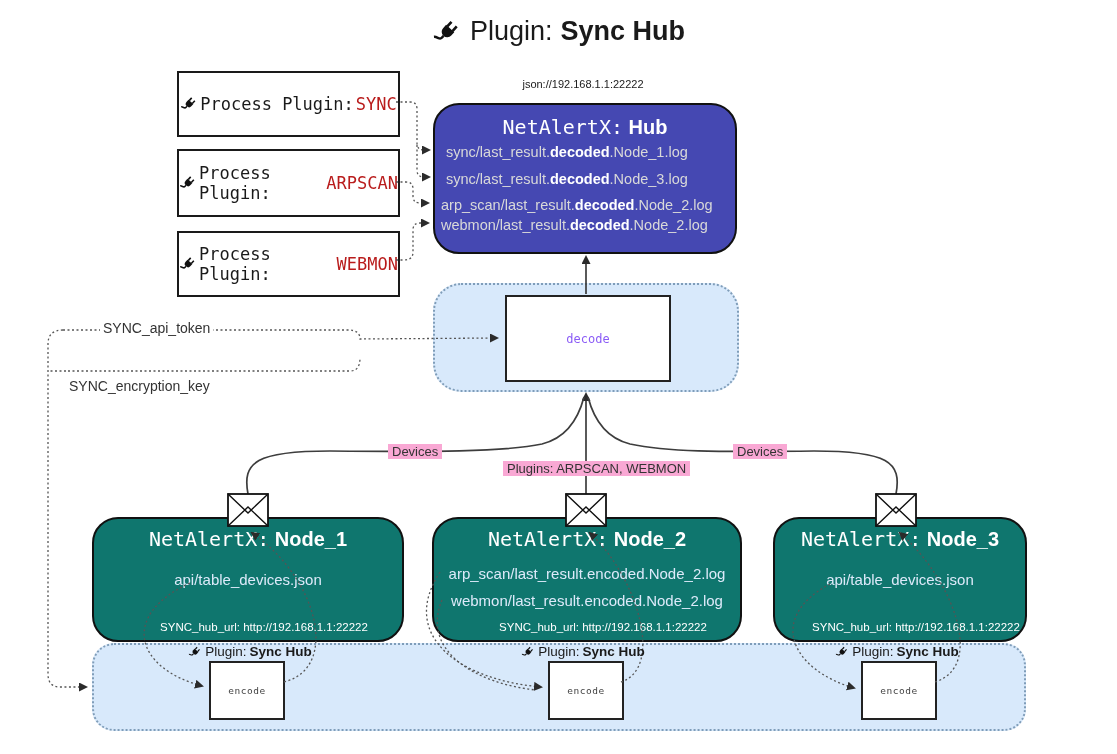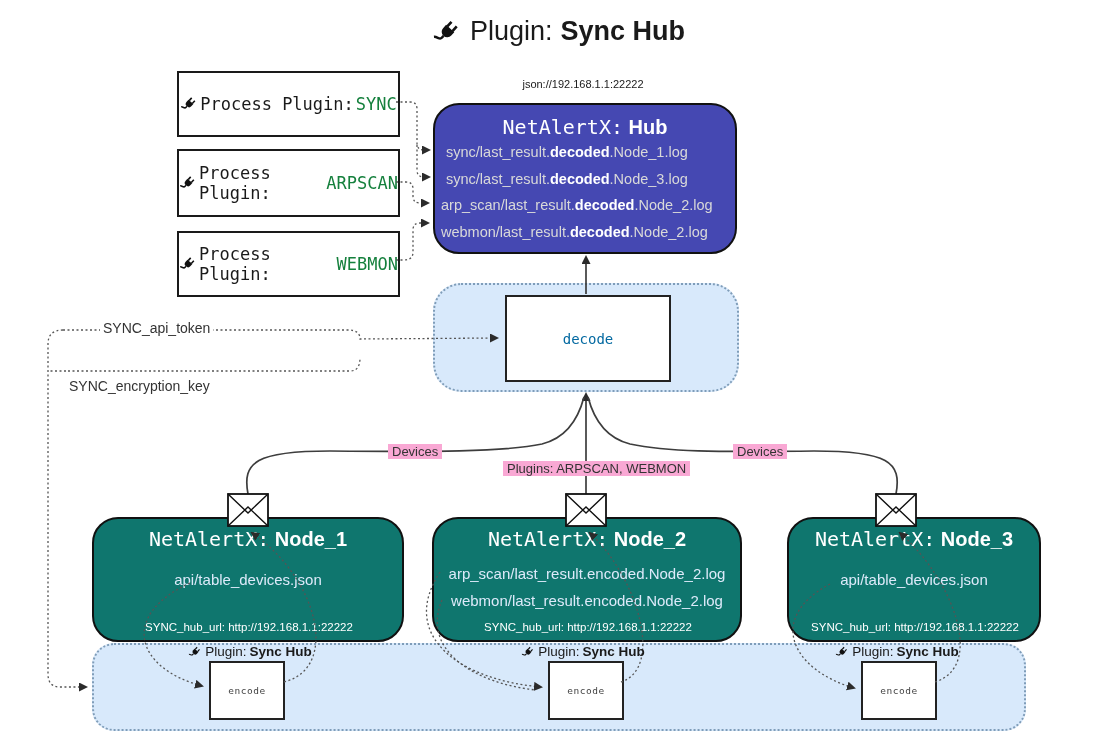--- a/index.html
+++ b/index.html
@@ -10,46 +10,46 @@
 
   
   .title-row{left:0;top:16px;width:100%;display:flex;justify-content:center;align-items:center;gap:8px;z-index:2;}
   .title-row .t-prefix{font-size:27px;color:#1a1a1a;}
   .title-row .t-bold{font-size:27px;font-weight:bold;color:#1a1a1a;}
 
   
   .pbox{width:219px;background:#fff;border:2px solid #1a1a1a;z-index:3;
         display:flex;flex-direction:row;justify-content:center;align-items:center;gap:2px;}
   .pbox .l1{display:flex;align-items:center;gap:2px;font-size:17px;color:#1a1a1a;}
-  .pbox .l2{font-size:17px;color:#15803d;}
+  .pbox .l2{font-size:17px;color:#b91c1c;}
 
   
   .hub{left:433px;top:103px;width:300px;height:147px;background:#4548B2;border:2.5px solid #111;
        border-radius:26px;z-index:3;}
   .hub-title{position:absolute;left:0;top:10px;width:100%;text-align:center;font-size:20px;color:#fff;}
   .hub-title .bold{font-family:"Liberation Sans","DejaVu Sans",sans-serif;font-weight:bold;}
   .hub-line{position:absolute;left:11px;height:18px;line-height:18px;font-size:14.5px;color:#d9d9d9;white-space:nowrap;}
   .hub-line b{color:#ffffff;}
   .hub-url{left:433px;top:78px;width:300px;text-align:center;font-size:11px;color:#1a1a1a;z-index:3;}
 
   
   .band{background:#D8E9FB;border:2px dotted #7F9DB9;z-index:1;}
   .decode-band{left:433px;top:283px;width:302px;height:105px;border-radius:28px;}
   .bottom-band{left:92px;top:643px;width:930px;height:84px;border-radius:22px;}
 
   .wbox{background:#fff;border:2px solid #222;z-index:4;display:flex;align-items:center;justify-content:center;}
-  .decode-box{left:505px;top:295px;width:162px;height:83px;font-size:14px;color:#0369a1;}
+  .decode-box{left:505px;top:295px;width:162px;height:83px;font-size:12px;color:#8b5cf6;}
   .encode-box{width:72px;height:55px;font-size:9.5px;color:#444;letter-spacing:.5px;}
 
   
   .node{height:121px;background:#0f766e;border:2.5px solid #111;border-radius:26px;z-index:3;}
   .node-title{position:absolute;left:0;width:100%;top:8px;text-align:center;font-size:20px;color:#fff;white-space:nowrap;}
   .node-title .bold{font-family:"Liberation Sans","DejaVu Sans",sans-serif;font-weight:bold;}
   .node-file{position:absolute;left:0;width:100%;text-align:center;font-size:15px;color:#ddeafa;white-space:nowrap;}
-  .node-url{position:absolute;left:1px;width:100%;bottom:7px;text-align:center;font-size:11.5px;color:#fff;}
+  .node-url{position:absolute;left:16px;width:100%;bottom:7px;text-align:center;font-size:11.5px;color:#fff;}
 
   
   .line-label{background:#f9a8d4;padding:0 4px;font-size:13px;color:#333;z-index:6;white-space:nowrap;}
   .key-label{background:#fff;padding:0 3px;font-size:14px;color:#333;z-index:6;white-space:nowrap;}
 
   
   .band-label{display:flex;align-items:center;justify-content:center;gap:3px;font-size:13.5px;color:#1a1a1a;z-index:6;white-space:nowrap;}
   .band-label .bold{font-weight:bold;}
 
   .envelope{z-index:7;}
@@ -120,21 +120,21 @@
 
   <div class="abs hub-url">json://192.168.1.1:22222</div>
   <div class="abs hub">
     <div class="hub-title">
       <span class="mono">NetAlertX:</span>
       <span class="bold">Hub</span>
     </div>
     <div class="hub-line" style="top:38px;"><span>sync/last_result.</span><b>decoded</b><span>.Node_1.log</span></div>
     <div class="hub-line" style="top:65px;"><span>sync/last_result.</span><b>decoded</b><span>.Node_3.log</span></div>
     <div class="hub-line" style="top:91px;left:6px;"><span>arp_scan/last_result.</span><b>decoded</b><span>.Node_2.log</span></div>
-    <div class="hub-line" style="top:118px;left:6px;"><span>webmon/last_result.</span><b>decoded</b><span>.Node_2.log</span></div>
+    <div class="hub-line" style="top:111px;left:6px;"><span>webmon/last_result.</span><b>decoded</b><span>.Node_2.log</span></div>
   </div>
 
   <div class="abs wbox decode-box mono">decode</div>
 
   <div class="abs key-label" style="left:100px;top:320px;">SYNC_api_token</div>
   <div class="abs key-label" style="left:66px;top:378px;">SYNC_encryption_key</div>
 
   <div class="abs line-label" style="left:388px;top:444px;">Devices</div>
   <div class="abs line-label" style="left:503px;top:461px;">Plugins: ARPSCAN, WEBMON</div>
   <div class="abs line-label" style="left:733px;top:444px;">Devices</div>
@@ -145,21 +145,21 @@
     <div class="node-url">SYNC_hub_url: http://192.168.1.1:22222</div>
   </div>
 
   <div class="abs node" style="left:432px;top:517px;width:306px;">
     <div class="node-title"><span class="mono">NetAlertX:</span> <span class="bold">Node_2</span></div>
     <div class="node-file" style="top:46px;">arp_scan/last_result.encoded.Node_2.log</div>
     <div class="node-file" style="top:73px;">webmon/last_result.encoded.Node_2.log</div>
     <div class="node-url">SYNC_hub_url: http://192.168.1.1:22222</div>
   </div>
 
-  <div class="abs node" style="left:773px;top:517px;width:250px;margin-left:14px;">
+  <div class="abs node" style="left:773px;top:517px;width:250px;">
     <div class="node-title"><span class="mono">NetAlertX:</span> <span class="bold">Node_3</span></div>
     <div class="node-file" style="top:52px;">api/table_devices.json</div>
     <div class="node-url">SYNC_hub_url: http://192.168.1.1:22222</div>
   </div>
 
   <svg class="abs envelope" style="left:227px;top:493px;" width="42" height="34" viewBox="0 0 42 34">
     <rect x="1" y="1" width="40" height="32" fill="#fff" stroke="#111" stroke-width="1.8"></rect>
     <path d="M1 1 L21 20 L41 1 M1 33 L21 14 L41 33" fill="none" stroke="#111" stroke-width="1.4"></path>
   </svg>
   <svg class="abs envelope" style="left:565px;top:493px;" width="42" height="34" viewBox="0 0 42 34">

